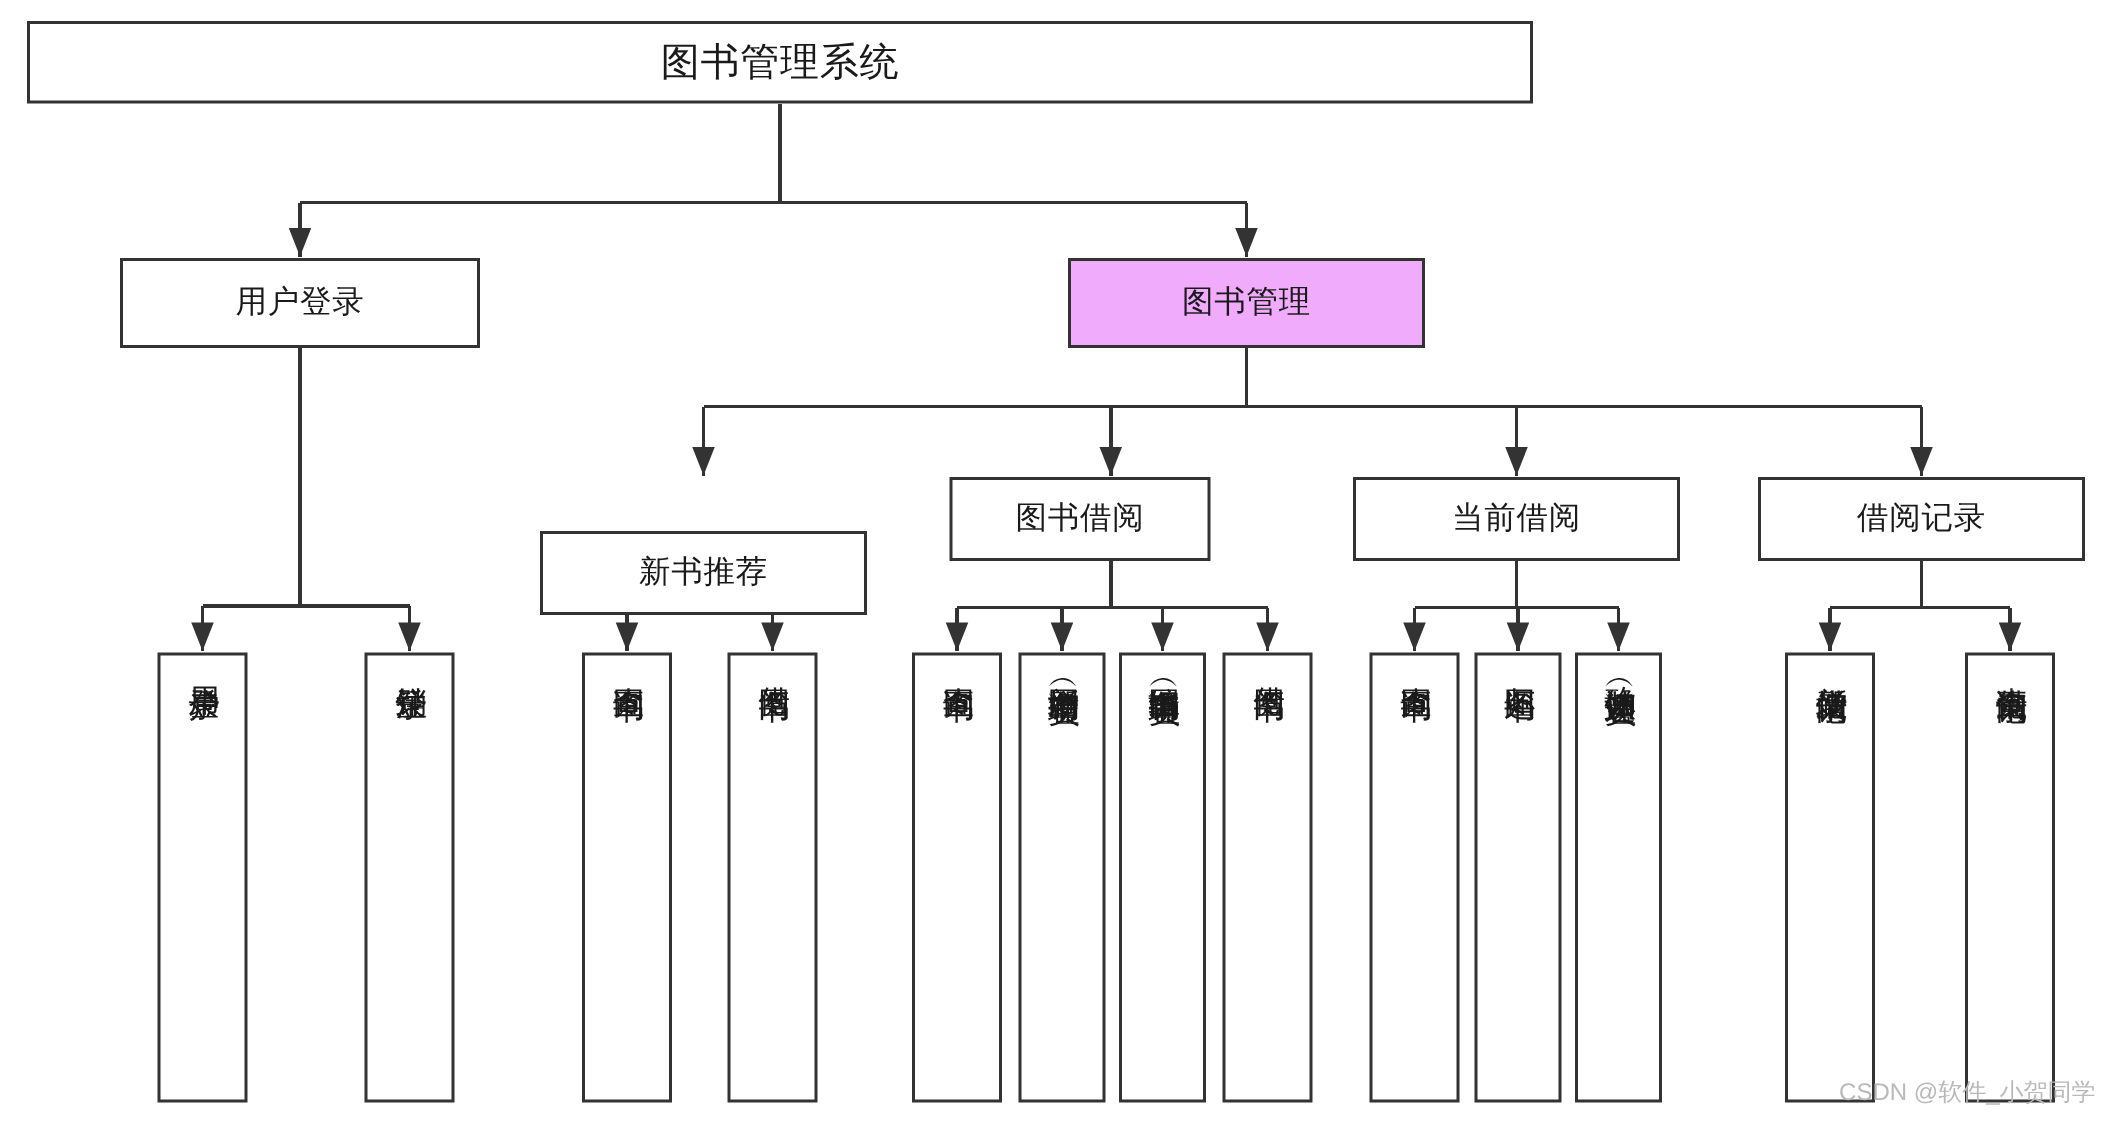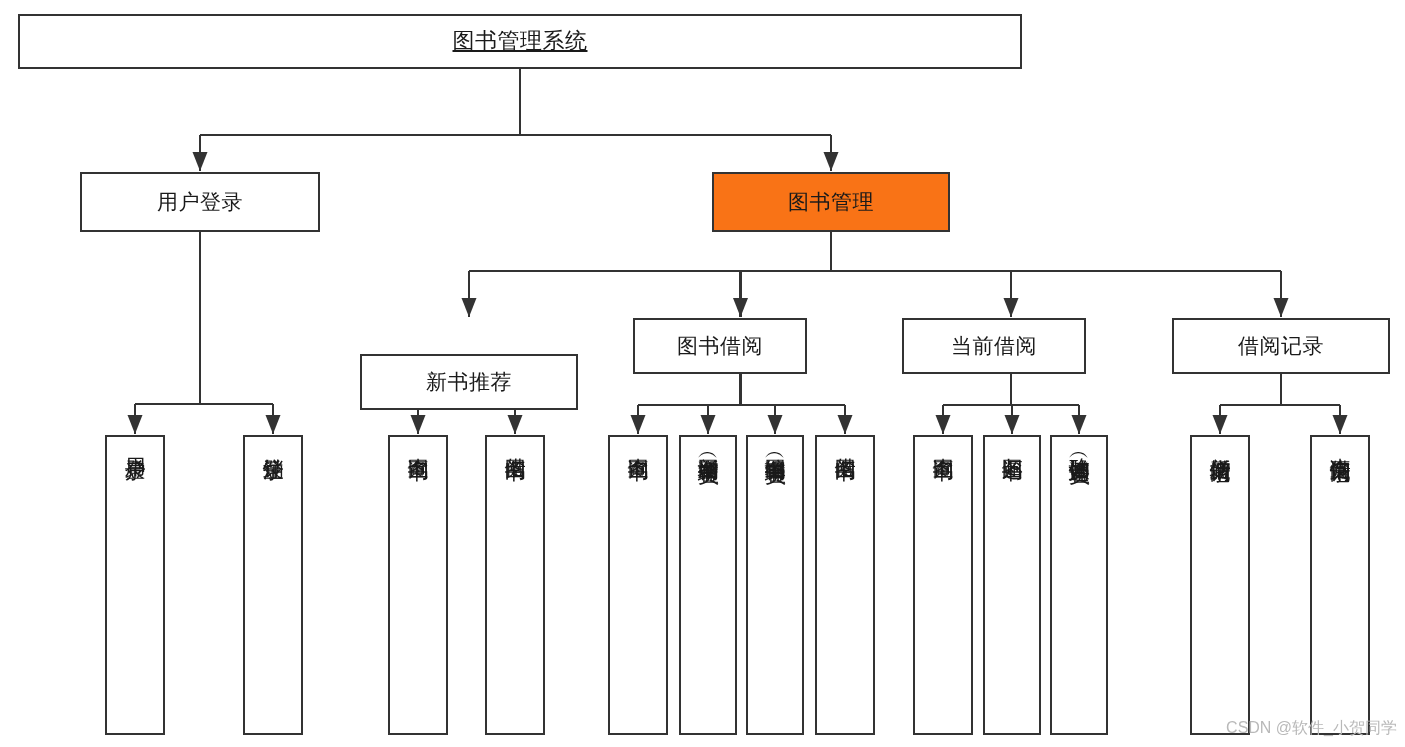--- a/index.html
+++ b/index.html
@@ -41,21 +41,21 @@
     text-align: center;
     line-height: 1.12;
     letter-spacing: 0.5px;
   }
   
   .node.horiz .lbl {
     font-size: 21px;
     writing-mode: horizontal-tb;
     white-space: nowrap;
   }
-  .node.root .lbl { font-size: 22px; text-decoration: underline; }
+  .node.root .lbl { font-size: 26px; }
   
   .node.vert {
     align-items: flex-start;
     justify-content: center;
     padding-top: 4px;
   }
   .node.vert .lbl {
     writing-mode: vertical-rl;
     text-orientation: upright;
     font-size: 21px;
@@ -134,30 +134,30 @@
       <line x1="1340" y1="405" x2="1340" y2="434" stroke="#333333" stroke-width="2.6" shape-rendering="crispEdges"></line>
       <polygon points="1332.5,415 1347.5,415 1340,434" fill="#333333"></polygon>
     </svg>
   <div id="nodes">
       <div class="node horiz root tall" style="left: 18px; top: 14px; width: 1004px; height: 55px; border-color: rgb(51, 51, 51); background: rgb(255, 255, 255); color: rgb(26, 26, 26);">
         <span class="lbl">图书管理系统</span>
       </div>
       <div class="node horiz" style="left: 80px; top: 172px; width: 240px; height: 60px; border-color: rgb(51, 51, 51); background: rgb(255, 255, 255); color: rgb(26, 26, 26);">
         <span class="lbl">用户登录</span>
       </div>
-      <div class="node horiz" style="left: 712px; top: 172px; width: 238px; height: 60px; border-color: rgb(51, 51, 51); background: #f97316; color: rgb(26, 26, 26);">
+      <div class="node horiz" style="left: 712px; top: 172px; width: 238px; height: 60px; border-color: rgb(51, 51, 51); background: #f0abfc; color: rgb(26, 26, 26);">
         <span class="lbl">图书管理</span>
       </div>
       <div class="node horiz" style="left: 360px; top: 318px; width: 218px; height: 56px; border-color: rgb(51, 51, 51); background: rgb(255, 255, 255); color: rgb(26, 26, 26); margin-top: 36px;">
         <span class="lbl">新书推荐</span>
       </div>
       <div class="node horiz" style="left: 633px; top: 318px; width: 174px; height: 56px; border-color: rgb(51, 51, 51); background: rgb(255, 255, 255); color: rgb(26, 26, 26);">
         <span class="lbl">图书借阅</span>
       </div>
-      <div class="node horiz" style="left: 902px; top: 318px; width: 184px; height: 56px; border-color: rgb(51, 51, 51); background: rgb(255, 255, 255); color: rgb(26, 26, 26);">
+      <div class="node horiz" style="left: 902px; top: 318px; width: 218px; height: 56px; border-color: rgb(51, 51, 51); background: rgb(255, 255, 255); color: rgb(26, 26, 26);">
         <span class="lbl">当前借阅</span>
       </div>
       <div class="node horiz" style="left: 1172px; top: 318px; width: 218px; height: 56px; border-color: rgb(51, 51, 51); background: rgb(255, 255, 255); color: rgb(26, 26, 26);">
         <span class="lbl">借阅记录</span>
       </div>
       <div class="node vert" style="left: 105px; top: 435px; width: 60px; height: 300px; border-color: rgb(51, 51, 51); background: rgb(255, 255, 255); color: rgb(26, 26, 26);">
         <span class="lbl">用户登录</span>
       </div>
       <div class="node vert" style="left: 243px; top: 435px; width: 60px; height: 300px; border-color: rgb(51, 51, 51); background: rgb(255, 255, 255); color: rgb(26, 26, 26);">
         <span class="lbl">注销登录</span>

